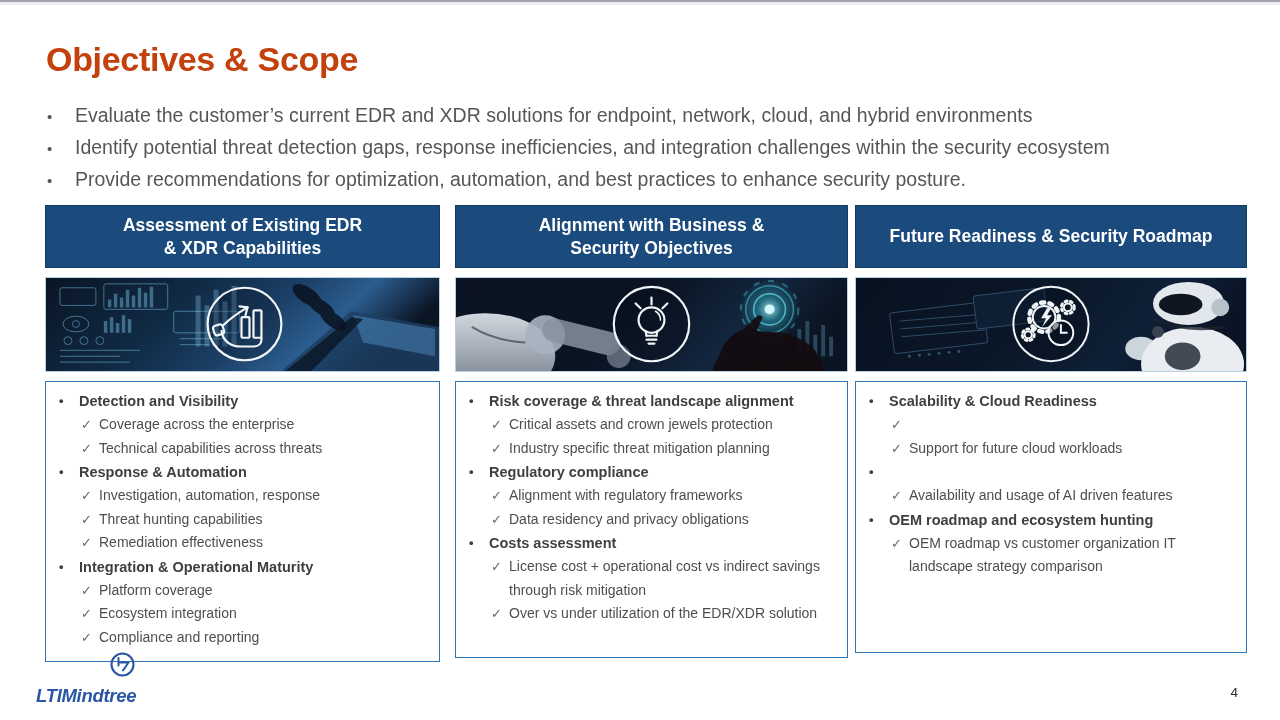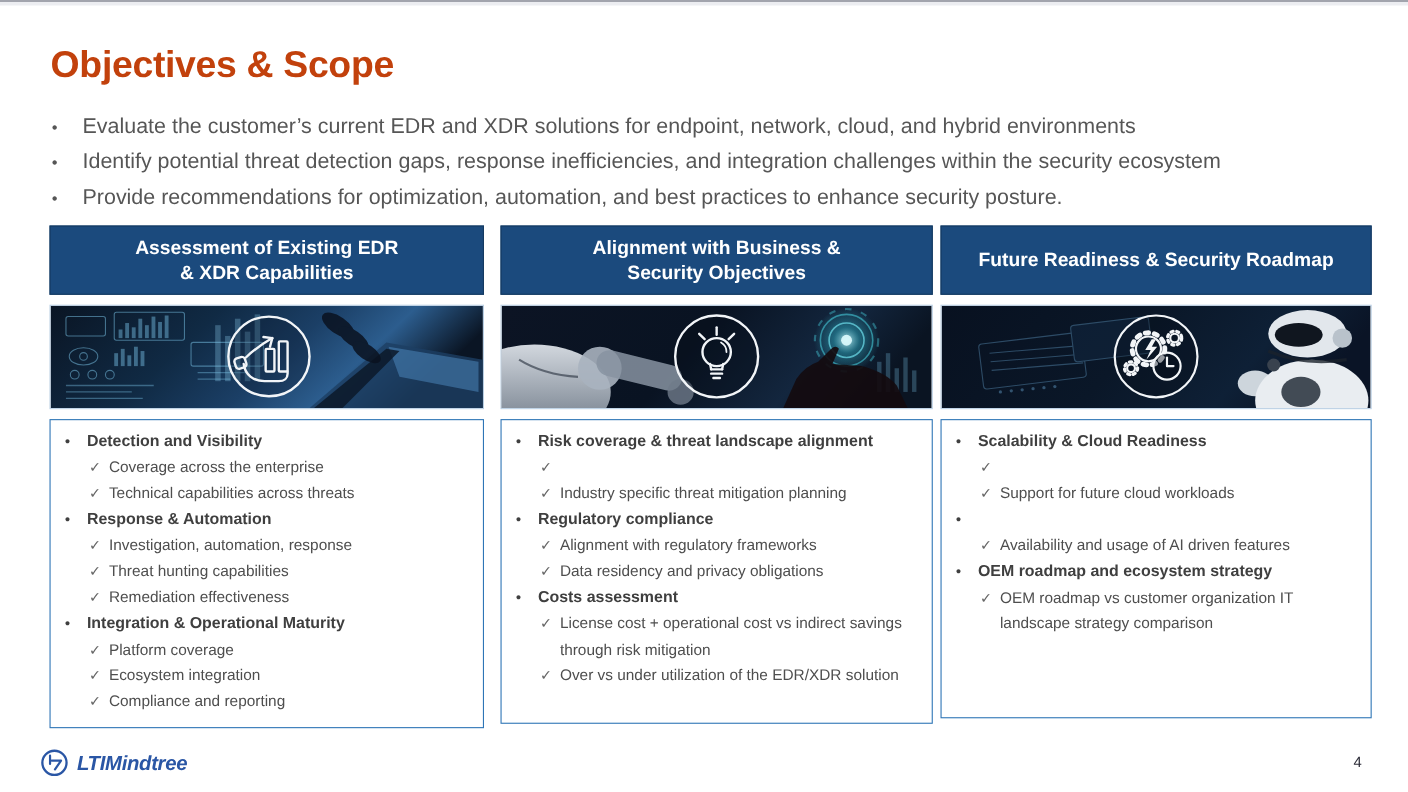--- a/index.html
+++ b/index.html
@@ -26,21 +26,21 @@
   .col-image svg{display:block;width:100%;height:100%;}
   .col-body{margin-top:9px;background:#ffffff;border:1.5px solid #2e75b6;
     box-sizing:border-box;padding:7px 6px 0 0;}
   .c0 .col-body{height:281px;}
   .c1 .col-body{height:277px;}
   .c2 .col-body{height:272px;}
   .sec-heading{display:flex;font-size:14.5px;font-weight:bold;color:#3f3f3f;line-height:24px;}
   .sec-heading .dot{width:20px;margin-left:13px;flex:none;font-size:13px;}
   .check-item{display:flex;font-size:14px;color:#4e4e4e;line-height:23.5px;margin-left:35px;}
   .check-item .check{width:18px;flex:none;color:#666666;font-size:13px;}
-  .footer-logo{position:absolute;left:36px;bottom:13px;display:flex;align-items:center;gap:7px;}
+  .footer-logo{position:absolute;left:36px;bottom:13px;display:flex;align-items:flex-end;gap:7px;flex-direction:column;}
   .logo-text{font-size:18.5px;font-weight:bold;font-style:italic;color:#2a56a5;letter-spacing:-0.3px;}
   .page-number{position:absolute;right:42px;bottom:20px;font-size:13.5px;color:#2c2c38;}
 </style>
 </head>
 <body>
 
 <div class="top-strip"></div>
 
 <div class="slide-title">Objectives &amp; Scope</div>
 
@@ -250,20 +250,21 @@
       </svg>
     </div>
     <div class="col-body">
         <div class="section">
           <div class="sec-heading">
             <span class="dot">•</span>
             <span>Risk coverage &amp; threat landscape alignment</span>
           </div>
           <div class="check-item">
             <span class="check">✓</span>
+            <span>Critical assets and crown jewels protection</span>
           </div>
           <div class="check-item">
             <span class="check">✓</span>
             <span>Industry specific threat mitigation planning</span>
           </div>
         </div>
         <div class="section">
           <div class="sec-heading">
             <span class="dot">•</span>
             <span>Regulatory compliance</span>
@@ -366,21 +367,21 @@
             <span class="dot">•</span>
           </div>
           <div class="check-item">
             <span class="check">✓</span>
             <span>Availability and usage of AI driven features</span>
           </div>
         </div>
         <div class="section">
           <div class="sec-heading">
             <span class="dot">•</span>
-            <span>OEM roadmap and ecosystem strategy</span>
+            <span>OEM roadmap and ecosystem hunting</span>
           </div>
           <div class="check-item">
             <span class="check">✓</span>
             <span>OEM roadmap vs customer organization IT landscape strategy comparison</span>
           </div>
         </div>
       </div>
   </div>
 
 </div>

